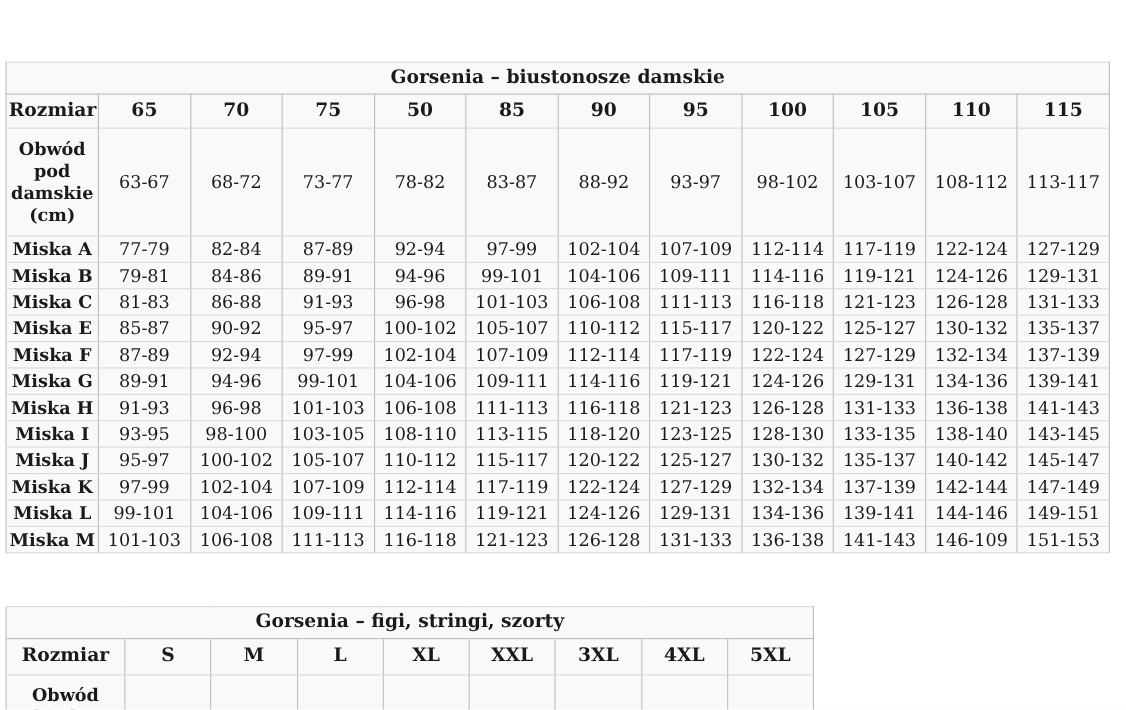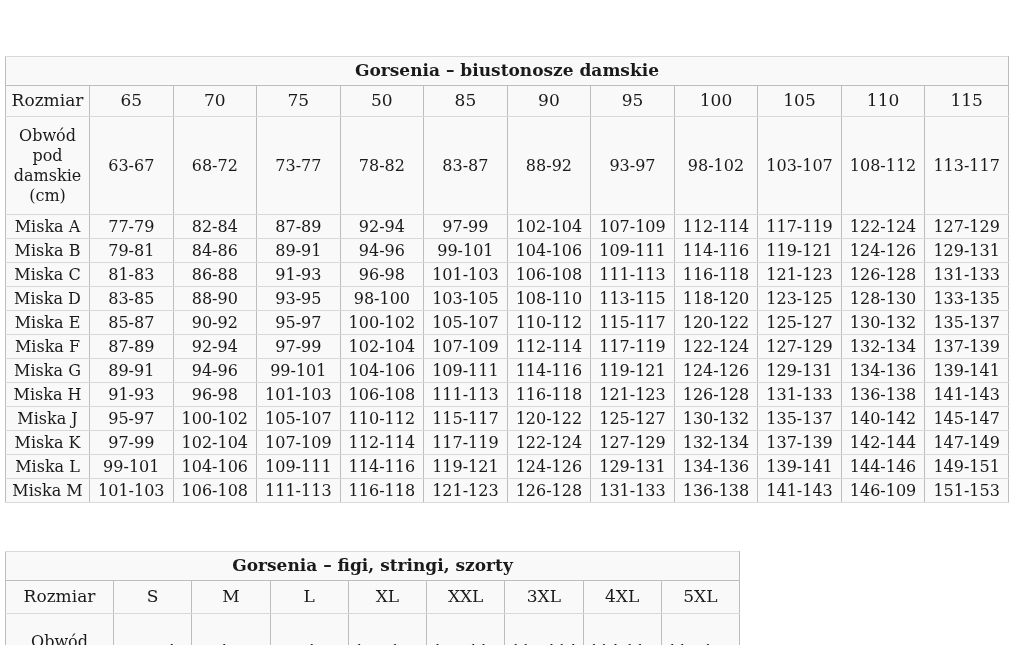--- a/index.html
+++ b/index.html
@@ -30,21 +30,21 @@
     border-top-color: #d9d9d9;
     border-bottom-color: #d9d9d9;
     text-align: center;
     vertical-align: middle;
     padding: 1px 2px;
     font-size: 16px;
     line-height: 1.25;
     overflow: hidden;
     font-weight: normal;
   }
-  .tbl th { font-weight: normal; }
+  .tbl th { font-weight: bold; }
   .title-row td {
     font-weight: bold;
     font-size: 17px;
     height: 26px;
     border-bottom-color: #bdbdbd;
   }
   .head-row { height: 31px; }
   .head-row th { font-size: 17px; }
   .underbust-row { height: 98px; }
   .data-row { height: 24px; }
@@ -129,34 +129,20 @@
           <td>96-98</td>
           <td>101-103</td>
           <td>106-108</td>
           <td>111-113</td>
           <td>116-118</td>
           <td>121-123</td>
           <td>126-128</td>
           <td>131-133</td>
         </tr>
         <tr class="data-row">
-          <th>Miska D</th>
-          <td>83-85</td>
-          <td>88-90</td>
-          <td>93-95</td>
-          <td>98-100</td>
-          <td>103-105</td>
-          <td>108-110</td>
-          <td>113-115</td>
-          <td>118-120</td>
-          <td>123-125</td>
-          <td>128-130</td>
-          <td>133-135</td>
-        </tr>
-        <tr class="data-row">
           <th>Miska E</th>
           <td>85-87</td>
           <td>90-92</td>
           <td>95-97</td>
           <td>100-102</td>
           <td>105-107</td>
           <td>110-112</td>
           <td>115-117</td>
           <td>120-122</td>
           <td>125-127</td>
@@ -197,20 +183,34 @@
           <td>96-98</td>
           <td>101-103</td>
           <td>106-108</td>
           <td>111-113</td>
           <td>116-118</td>
           <td>121-123</td>
           <td>126-128</td>
           <td>131-133</td>
           <td>136-138</td>
           <td>141-143</td>
+        </tr>
+        <tr class="data-row">
+          <th>Miska I</th>
+          <td>93-95</td>
+          <td>98-100</td>
+          <td>103-105</td>
+          <td>108-110</td>
+          <td>113-115</td>
+          <td>118-120</td>
+          <td>123-125</td>
+          <td>128-130</td>
+          <td>133-135</td>
+          <td>138-140</td>
+          <td>143-145</td>
         </tr>
         <tr class="data-row">
           <th>Miska J</th>
           <td>95-97</td>
           <td>100-102</td>
           <td>105-107</td>
           <td>110-112</td>
           <td>115-117</td>
           <td>120-122</td>
           <td>125-127</td>

